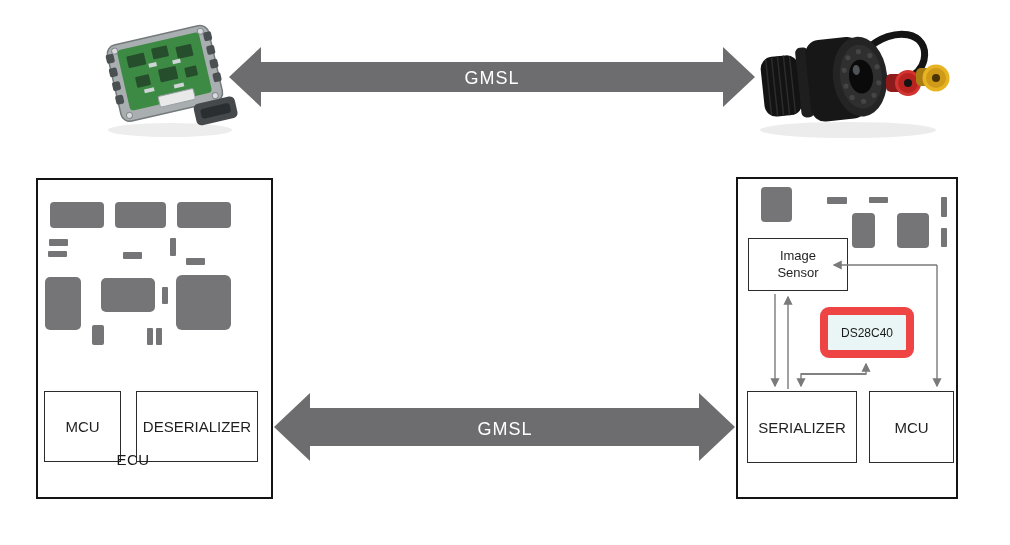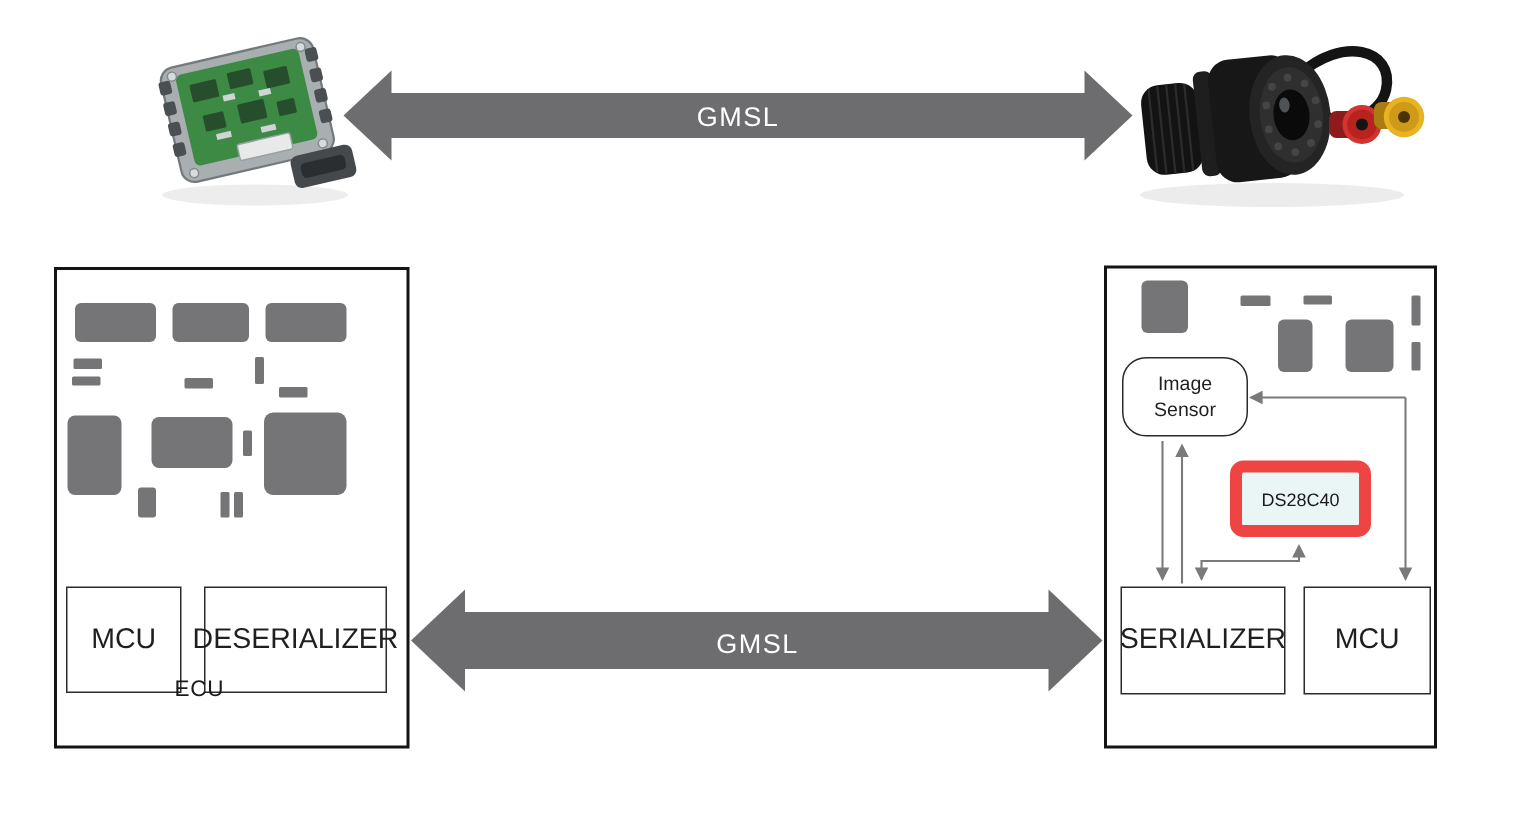--- a/index.html
+++ b/index.html
@@ -7,21 +7,21 @@
     position:relative;width:1010px;height:545px;background:#ffffff;overflow:hidden;
     font-family:"Liberation Sans",sans-serif;color:#1f1f1f;
   }
   .abs{position:absolute;}
   .outer-box{
     position:absolute;background:#ffffff;border:2px solid #141414;box-sizing:border-box;
   }
   .block{
     position:absolute;background:#ffffff;border:1.5px solid #2b2b2b;box-sizing:border-box;
     display:flex;align-items:center;justify-content:center;text-align:center;
-    font-size:19px;color:#1f1f1f;
+    font-size:15px;color:#1f1f1f;
   }
   .block.small{font-size:13px;line-height:1.25;}
   .chip{
     position:absolute;background:#e9f6f5;border:8px solid #ef4444;border-radius:9px;box-sizing:border-box;
     display:flex;align-items:center;justify-content:center;font-size:12px;color:#1a1a1a;
   }
   .box-title{
     position:absolute;text-align:center;font-size:15px;color:#1a1a1a;letter-spacing:.5px;
   }
   .gmsl-label{
@@ -122,21 +122,21 @@
   <div class="outer-box" style="left:36px;top:178px;width:237px;height:321px;"></div>
   <div class="block" style="left:44px;top:391px;width:77px;height:71px;">
     <span>MCU</span>
   </div>
   <div class="block" style="left:136px;top:391px;width:122px;height:71px;">
     <span>DESERIALIZER</span>
   </div>
   <div class="box-title" style="left:36px;top:451px;width:194px;">ECU</div>
 
   <div class="outer-box" style="left:736px;top:177px;width:222px;height:322px;"></div>
-  <div class="block small" style="left:748px;top:238px;width:84px;height:53px;border-radius:16px;">
+  <div class="block small" style="left:748px;top:238px;width:100px;height:53px;">
     <span>
       <span>Image</span><br>
       <span>Sensor</span>
     </span>
   </div>
   <div class="chip" style="left:820px;top:307px;width:94px;height:51px;">
     <span>DS28C40</span>
   </div>
   <div class="block" style="left:747px;top:391px;width:110px;height:72px;">
     <span>SERIALIZER</span>

